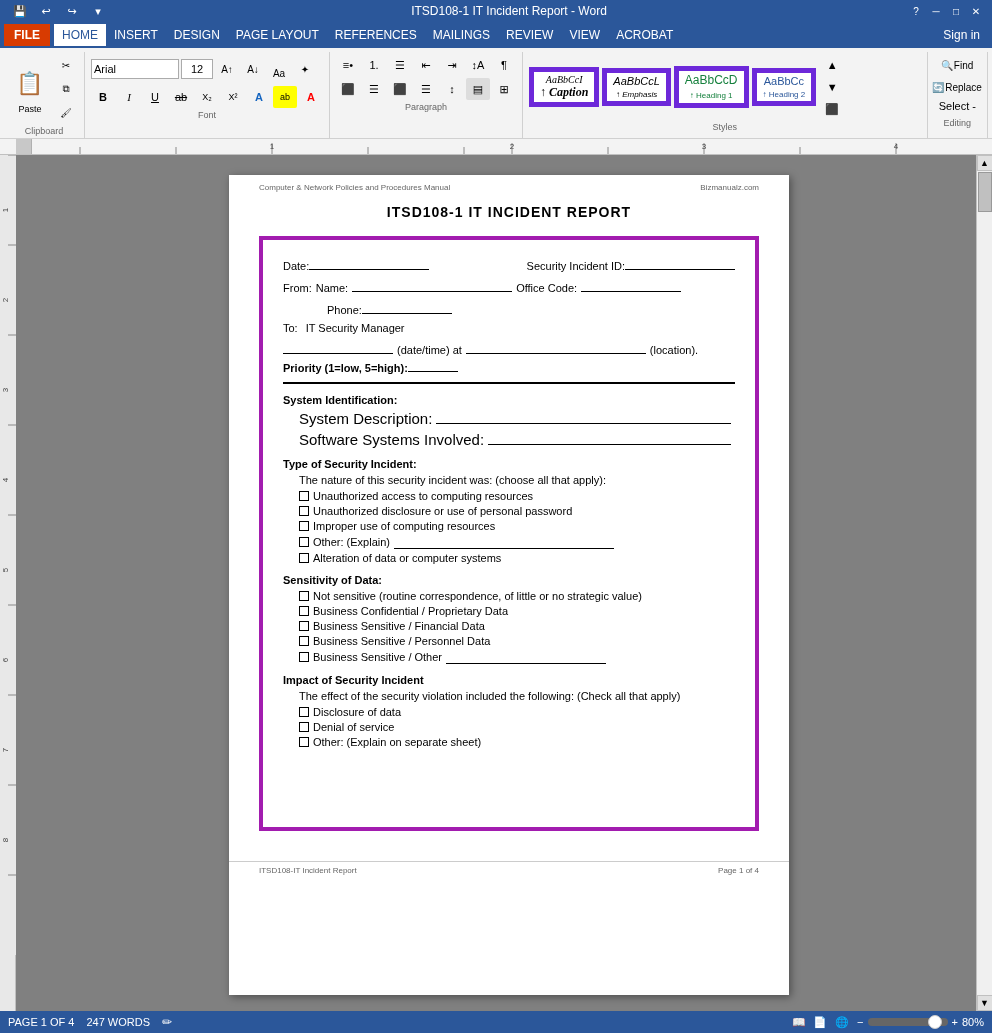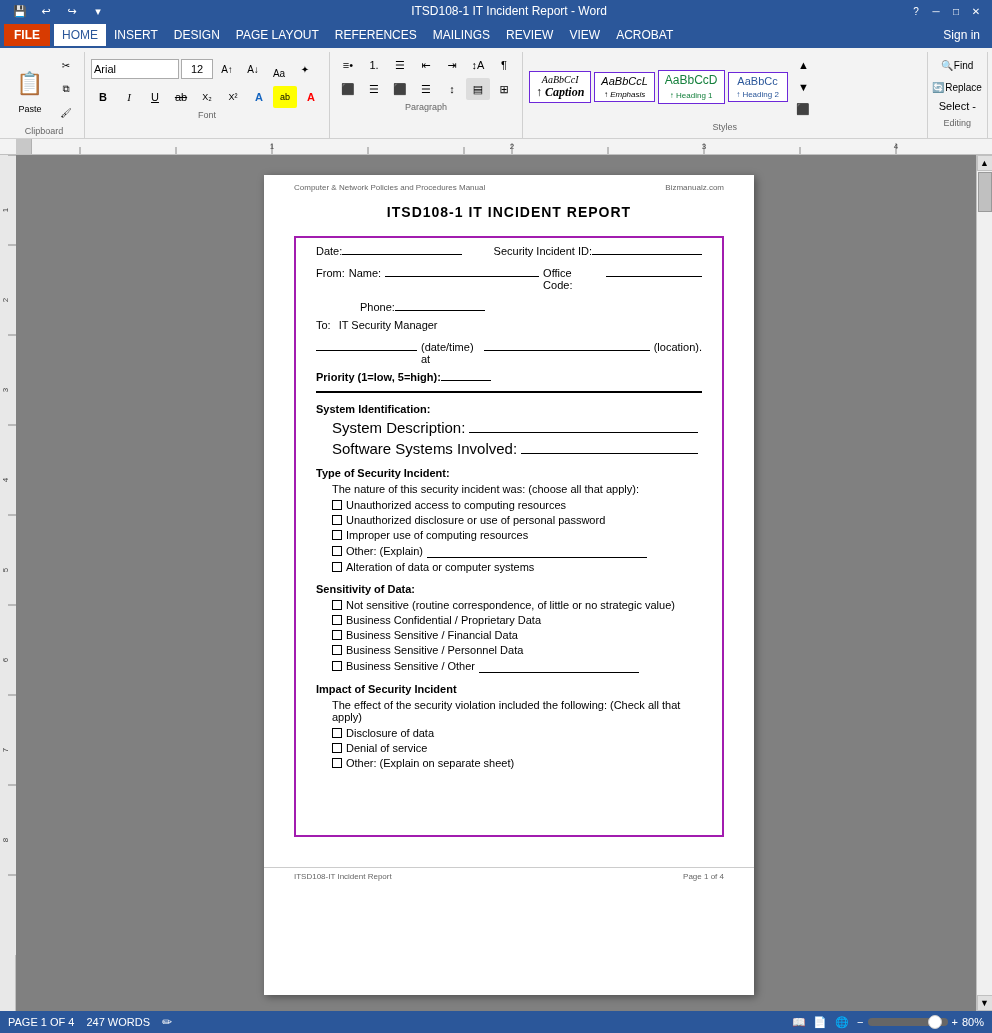--- a/index.html
+++ b/index.html
@@ -22,36 +22,36 @@
     .ribbon-group { border-right: 1px solid #d0d0d0; padding: 2px 6px; display: flex; flex-direction: column; align-items: flex-start; }
     .ribbon-group-label { font-size: 9px; color: #666; text-align: center; width: 100%; margin-top: 2px; }
     .ribbon-row { display: flex; align-items: center; gap: 2px; }
 
     
     .tb-btn { width: 24px; height: 22px; display: flex; align-items: center; justify-content: center; cursor: pointer; border: 1px solid transparent; border-radius: 2px; font-size: 11px; background: transparent; }
 
     
     .font-name { width: 88px; height: 20px; border: 1px solid #ababab; font-size: 11px; padding: 0 2px; }
     .font-size { width: 32px; height: 20px; border: 1px solid #ababab; font-size: 11px; padding: 0 2px; text-align: center; }
-    .style-item { border: 1px solid #6d28d9; padding: 2px 6px; font-size: 11px; cursor: pointer; background: white; min-width: 60px; text-align: center; }
+    .style-item { border: 5px solid #6d28d9; padding: 2px 6px; font-size: 11px; cursor: pointer; background: white; min-width: 60px; text-align: center; }
 
     
     #content-area { display: flex; flex: 1; overflow: hidden; }
     #left-ruler { width: 16px; background: #e8e8e8; border-right: 1px solid #c0c0c0; position: relative; }
     #document-area { flex: 1; background: #808080; overflow-y: auto; padding: 20px 0; display: flex; justify-content: center; }
     #right-scrollbar { width: 16px; background: #f0f0f0; border-left: 1px solid #c0c0c0; display: flex; flex-direction: column; align-items: center; }
 
     
-    #page { background: white; width: 490px; min-height: 820px; box-shadow: 2px 2px 8px rgba(0,0,0,0.4); padding: 0; position: relative; margin-left: 26px; }
+    #page { background: white; width: 560px; min-height: 820px; box-shadow: 2px 2px 8px rgba(0,0,0,0.4); padding: 0; position: relative; margin-left: 26px; }
     .page-header-text { font-size: 8px; color: #666; display: flex; justify-content: space-between; padding: 8px 30px 4px 30px; }
     .page-content { padding: 8px 30px 20px 30px; }
 
     
     .doc-title { text-align: center; font-size: 14px; font-weight: bold; margin-bottom: 16px; letter-spacing: 1px; }
-    .doc-border { border: 2px solid #a21caf; padding: 3px 20px; margin: 0; }
+    .doc-border { border: 4px solid #a21caf; padding: 16px 20px; margin: 0; }
     .form-row { display: flex; align-items: baseline; margin-bottom: 6px; font-size: 11px; }
     .form-label { font-weight: normal; white-space: nowrap; }
     .form-line { border-bottom: 1px solid black; flex: 1; min-width: 40px; margin: 0 4px; display: inline-block; height: 14px; }
     .form-line-fixed { border-bottom: 1px solid black; display: inline-block; height: 14px; }
     .divider-line { border-top: 2px solid black; margin: 8px 0; }
     .section-title { font-weight: bold; font-size: 11px; margin: 10px 0 4px 0; }
     .sub-section { margin-left: 16px; font-size: 15px; margin-bottom: 4px; }
     .checkbox-item { display: flex; align-items: center; gap: 4px; font-size: 11px; margin-bottom: 3px; margin-left: 16px; }
     .checkbox-sq { width: 10px; height: 10px; border: 1px solid black; display: inline-block; flex-shrink: 0; }
     .indent { margin-left: 16px; }

